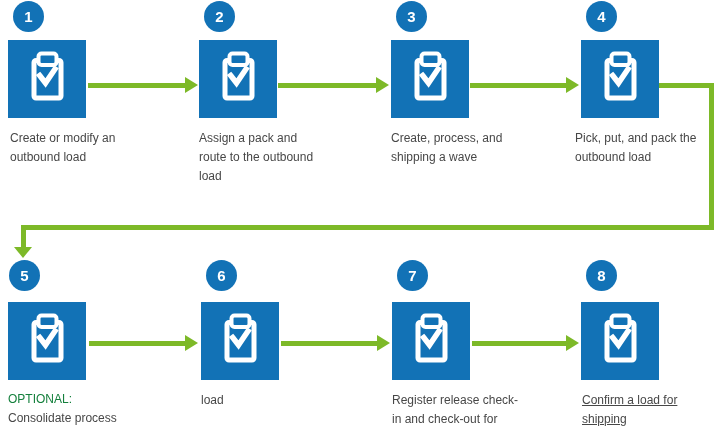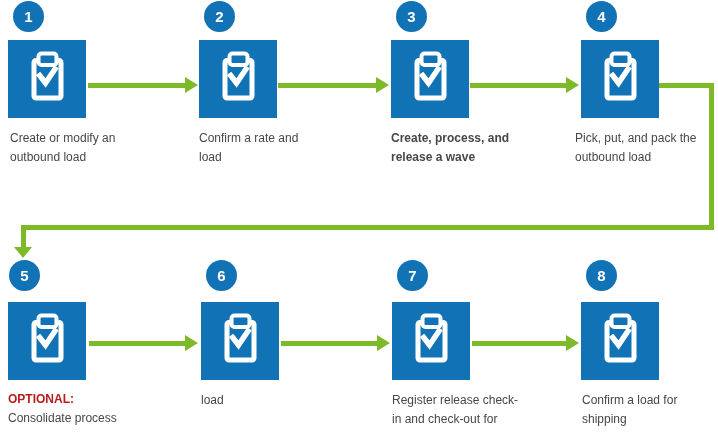--- a/index.html
+++ b/index.html
@@ -9,21 +9,21 @@
   }
   .tile{position:absolute;width:78px;height:78px;background:#1272B6;}
   .tile svg{display:block;}
   .badge{
     position:absolute;width:31px;height:31px;border-radius:50%;
     background:#1272B6;color:#ffffff;font-weight:bold;font-size:15px;
     display:flex;align-items:center;justify-content:center;z-index:3;
   }
   .label{position:absolute;font-size:12px;line-height:19px;color:#474747;z-index:2;}
   .label div{white-space:nowrap;}
-  .bold-line{font-weight:bold;color:#b91c1c;}
+  .bold-line{font-weight:normal;color:#15803d;}
   .shaft{position:absolute;height:5px;background:#7DB928;z-index:1;}
   .vshaft{position:absolute;width:5px;background:#7DB928;z-index:1;}
   .head-r{position:absolute;width:0;height:0;border-top:8px solid transparent;
     border-bottom:8px solid transparent;border-left:13px solid #7DB928;z-index:1;}
   .head-d{position:absolute;width:0;height:0;border-left:9px solid transparent;
     border-right:9px solid transparent;border-top:11px solid #7DB928;z-index:1;}
 </style>
 </head>
 <body>
 
@@ -134,40 +134,41 @@
           <rect x="30.5" y="13.5" width="18" height="11.5" rx="3" fill="#1272B6" stroke="#fff" stroke-width="4"></rect>
           <polyline points="31.7,35.5 37.5,43 47,29" fill="none" stroke="#fff" stroke-width="5.5" stroke-linecap="square"></polyline>
         </svg></span>
   </div>
 
   <div class="label" style="left:10px;top:129px;">
     <div>Create or modify an</div>
     <div>outbound load</div>
   </div>
   <div class="label" style="left:199px;top:129px;">
-    <div>Confirm a rate and</div>
+    <div>Assign a pack and</div>
+    <div>route to the outbound</div>
     <div>load</div>
   </div>
-  <div class="label" style="left:391px;top:129px;font-weight:bold;">
+  <div class="label" style="left:391px;top:129px;">
     <div>Create, process, and</div>
-    <div>release a wave</div>
+    <div>shipping a wave</div>
   </div>
   <div class="label" style="left:575px;top:129px;">
     <div>Pick, put, and pack the</div>
     <div>outbound load</div>
   </div>
   <div class="label" style="left:8px;top:390px;">
     <div class="bold-line">OPTIONAL:</div>
     <div>Consolidate process</div>
   </div>
   <div class="label" style="left:201px;top:391px;">
     <div>load</div>
   </div>
   <div class="label" style="left:392px;top:391px;">
     <div>Register release check-</div>
     <div>in and check-out for</div>
   </div>
-  <div class="label" style="left:582px;top:391px;">
+  <div class="label" style="left:582px;top:391px;text-decoration:underline;">
     <div>Confirm a load for</div>
     <div>shipping</div>
   </div>
 
 </div>
 
 </body></html>

